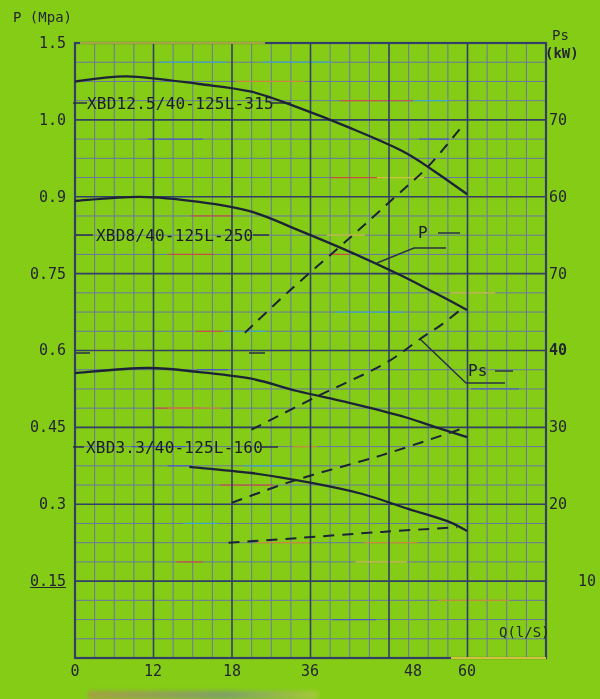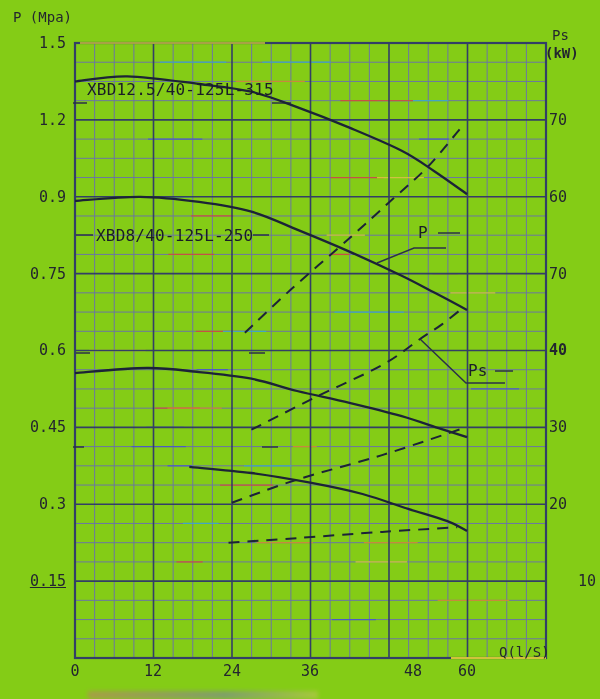--- a/index.html
+++ b/index.html
@@ -144,46 +144,47 @@
       <path d="M189.33333333333331 466.85822222222225C199.7 467.9 231.3 470.4 251.4 473.0C271.5 475.7 291.7 479.2 310.2 482.7C328.7 486.2 346.1 489.7 362.5 494.0C378.8 498.4 394.0 504.4 408.2 508.9C422.4 513.4 437.6 517.5 447.4 521.2C457.2 524.8 463.7 529.3 467.0 530.9" fill="none" stroke="#1c2337" stroke-width="2.3" stroke-linecap="butt"></path>
       <path d="M244.86666666666667 332.81875C252.5 325.6 273.2 305.5 290.6 289.8C308.0 274.0 332.5 253.3 349.4 238.3C366.3 223.3 378.8 211.7 391.9 199.8C404.9 187.9 416.4 178.7 427.8 166.8C439.2 154.9 455.0 134.7 460.5 128.3" fill="none" stroke="#1c2337" stroke-width="2" stroke-linecap="butt" stroke-dasharray="11 8"></path>
       <path d="M251.4 429.68125C262.3 424.2 295.0 407.4 316.7 396.6C338.5 385.9 364.6 374.8 382.1 365.1C399.5 355.4 411.5 344.9 421.3 338.2C431.1 331.5 434.3 329.9 440.9 325.1C447.4 320.4 457.2 312.3 460.5 309.8" fill="none" stroke="#1c2337" stroke-width="2" stroke-linecap="butt" stroke-dasharray="11 8"></path>
       <path d="M231.8 502.7125C242.7 498.9 272.1 487.6 297.1 479.6C322.2 471.7 354.3 463.6 382.1 455.1C409.8 446.5 450.1 432.6 463.7 428.1" fill="none" stroke="#1c2337" stroke-width="2" stroke-linecap="butt" stroke-dasharray="11 8"></path>
       <path d="M228.53333333333333 542.6875C240.0 541.9 271.5 539.9 297.1 538.1C322.7 536.3 355.4 533.7 382.1 531.9C408.7 530.1 444.7 528.1 457.2 527.3" fill="none" stroke="#1c2337" stroke-width="2" stroke-linecap="butt" stroke-dasharray="11 8"></path>
     </svg>
 
   <div class="axis-title" style="left:13px;top:9px;">P (Mpa)</div>
   <div class="axis-title" style="left:552px;top:27px;">Ps</div>
   <div class="axis-title" style="left:545px;top:45px;font-weight:bold;">(kW)</div>
-  <div class="axis-title" style="left:499px;top:644px;">Q(l/S)</div>
+  <div class="axis-title" style="left:499px;top:624px;">Q(l/S)</div>
 
   <div class="tick lt" style="top:33px;">1.5</div>
-  <div class="tick lt" style="top:110px;">1.2</div>
+  <div class="tick lt" style="top:110px;">1.0</div>
   <div class="tick lt" style="top:187px;">0.9</div>
   <div class="tick lt" style="top:264px;">0.75</div>
   <div class="tick lt" style="top:340px;">0.6</div>
   <div class="tick lt" style="top:417px;">0.45</div>
   <div class="tick lt" style="top:494px;">0.3</div>
   <div class="tick lt" style="top:571px;text-decoration:underline;">0.15</div>
 
   <div class="tick rt" style="top:110px;">70</div>
   <div class="tick rt" style="top:187px;">60</div>
   <div class="tick rt" style="top:264px;">70</div>
   <div class="tick rt" style="top:340px;font-weight:bold;">40</div>
   <div class="tick rt" style="top:417px;">30</div>
   <div class="tick rt" style="top:494px;">20</div>
   <div class="tick rt" style="top:571px;margin-left:29px;">10</div>
 
   <div class="tick xt" style="left:59px;">0</div>
   <div class="tick xt" style="left:137px;">12</div>
-  <div class="tick xt" style="left:216px;">24</div>
+  <div class="tick xt" style="left:216px;">18</div>
   <div class="tick xt" style="left:294px;">36</div>
   <div class="tick xt" style="left:373px;margin-left:24px;">48</div>
   <div class="tick xt" style="left:451px;">60</div>
 
-  <div class="curve-label" style="left:87px;top:80px;">XBD12.5/40-125L-315</div>
+  <div class="curve-label" style="left:87px;top:94px;">XBD12.5/40-125L-315</div>
   <div class="curve-label" style="left:96px;top:226px;">XBD8/40-125L-250</div>
+  <div class="curve-label" style="left:86px;top:438px;">XBD3.3/40-125L-160</div>
 
   <div class="anno" style="left:418px;top:223px;">P</div>
   <div class="anno" style="left:468px;top:361px;">Ps</div>
 
   <div class="smear"></div>
 </div>
 
 </body></html>

